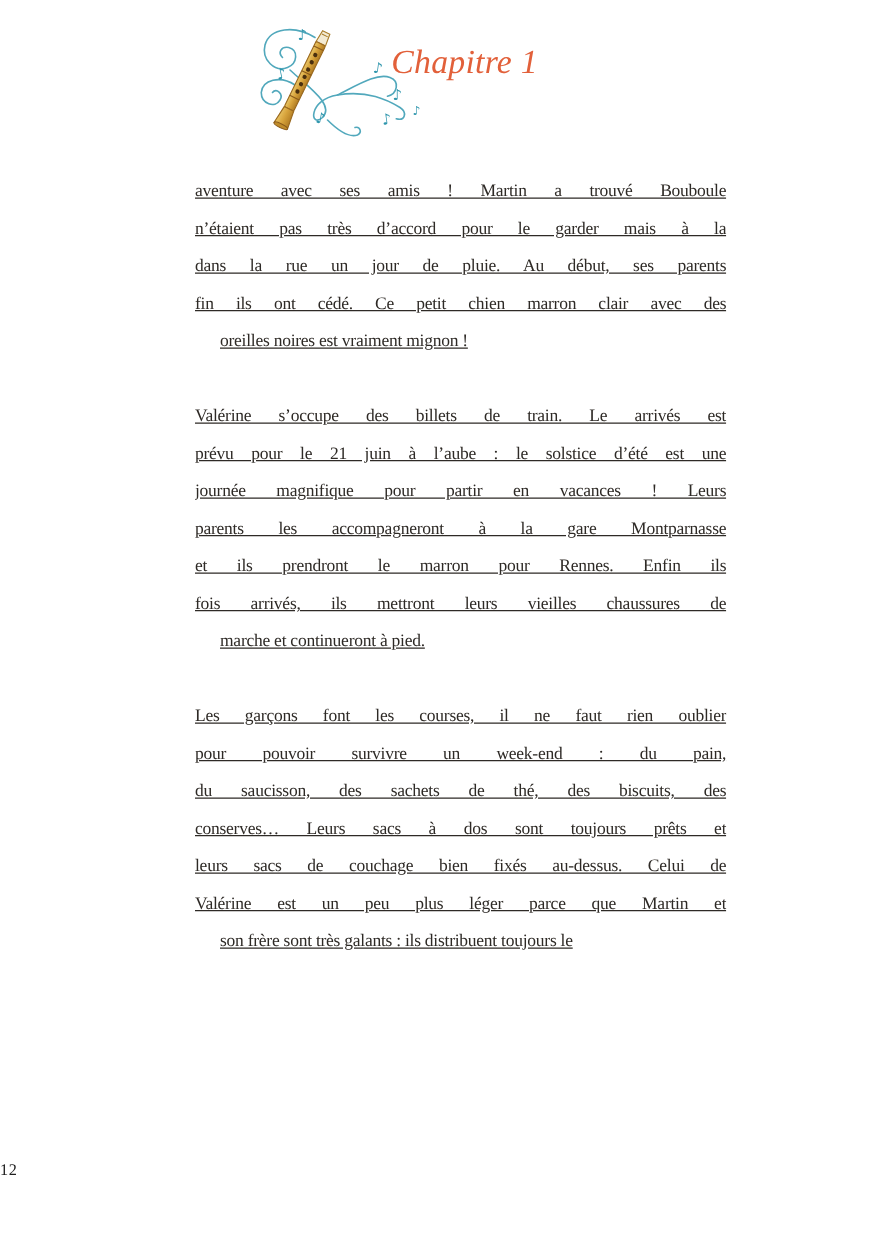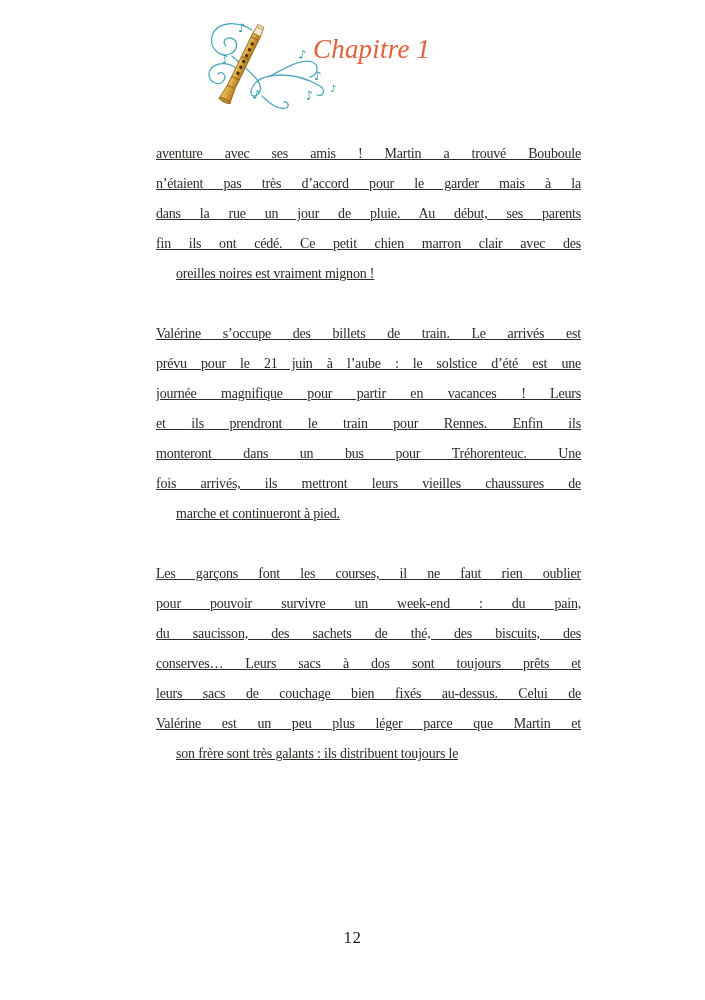--- a/index.html
+++ b/index.html
@@ -36,22 +36,22 @@
     height: 30px;
     overflow: hidden;
     text-align: justify;
     text-align-last: justify;
     text-justify: inter-word;
     white-space: normal;
   }
   .line.last { text-align-last: auto; margin-left: 20px; }
   .page-number {
     position: absolute; left: 0; top: 928px; width: 705px;
-    text-align: center;
-    font-size: 17px;
+    text-align: left;
+    font-size: 13px;
     letter-spacing: 0.5px;
     color: #1e1e1e;
   }
 </style>
 </head>
 <body>
 
 <div class="page">
 
   <div class="header">
@@ -110,22 +110,22 @@
         <div class="line">aventure avec ses amis ! Martin a trouvé Bouboule</div>
         <div class="line">n’étaient pas très d’accord pour le garder mais à la</div>
         <div class="line">dans la rue un jour de pluie. Au début, ses parents</div>
         <div class="line">fin ils ont cédé. Ce petit chien marron clair avec des</div>
         <div class="line last">oreilles noires est vraiment mignon !</div>
       </div>
       <div class="paragraph">
         <div class="line">Valérine s’occupe des billets de train. Le arrivés est</div>
         <div class="line">prévu pour le 21 juin à l’aube : le solstice d’été est une</div>
         <div class="line">journée magnifique pour partir en vacances ! Leurs</div>
-        <div class="line">et ils prendront le train pour Rennes. Enfin ils</div>
-        <div class="line">monteront dans un bus pour Tréhorenteuc. Une</div>
+        <div class="line">parents les accompagneront à la gare Montparnasse</div>
+        <div class="line">et ils prendront le marron pour Rennes. Enfin ils</div>
         <div class="line">fois arrivés, ils mettront leurs vieilles chaussures de</div>
         <div class="line last">marche et continueront à pied.</div>
       </div>
       <div class="paragraph">
         <div class="line">Les garçons font les courses, il ne faut rien oublier</div>
         <div class="line">pour pouvoir survivre un week-end : du pain,</div>
         <div class="line">du saucisson, des sachets de thé, des biscuits, des</div>
         <div class="line">conserves… Leurs sacs à dos sont toujours prêts et</div>
         <div class="line">leurs sacs de couchage bien fixés au-dessus. Celui de</div>
         <div class="line">Valérine est un peu plus léger parce que Martin et</div>

